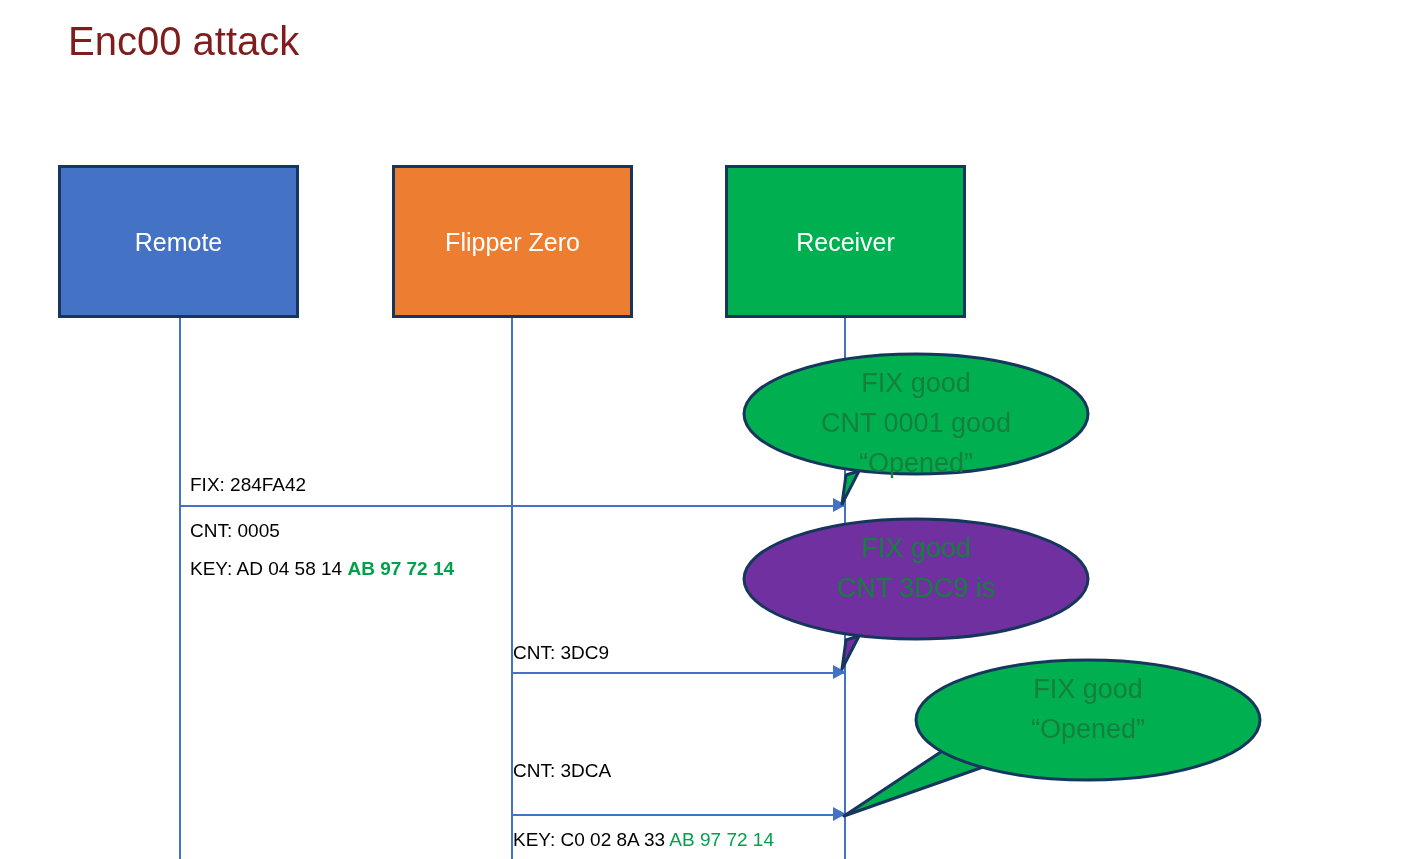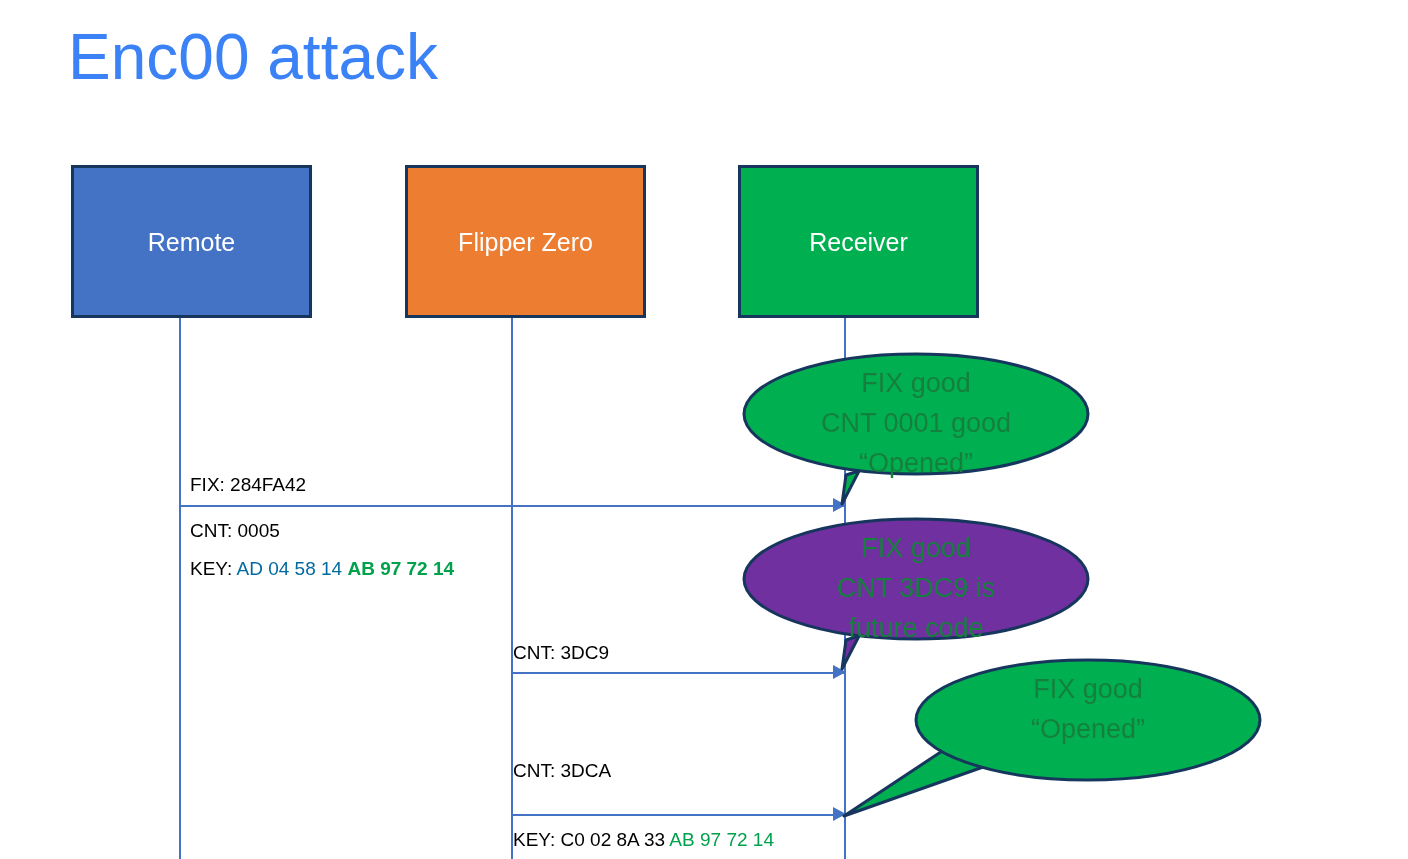--- a/index.html
+++ b/index.html
@@ -13,43 +13,42 @@
     height: 859px;
     background: #ffffff;
     overflow: hidden;
     font-family: "Liberation Sans", sans-serif;
   }
 
   
   #title {
     position: absolute;
     left: 68px;
-    top: 20px;
-    font-size: 64px;
+    top: 4px;
+    font-size: 40px;
     line-height: 74px;
-    color: #3b82f6;
+    color: #7f1d1d;
     font-weight: 400;
     letter-spacing: 0px;
     white-space: nowrap;
   }
 
   
   .actor-box {
     position: absolute;
     box-sizing: border-box;
     border: 3px solid #17365d;
     display: flex;
     align-items: center;
     justify-content: center;
     color: #ffffff;
     font-size: 25px;
     line-height: 30px;
     font-weight: 400;
     text-align: center;
-    margin-left: 13px;
   }
   #actor-remote   { left: 58px;  top: 165px; width: 241px; height: 153px; background: #4472c4; }
   #actor-flipper  { left: 392px; top: 165px; width: 241px; height: 153px; background: #ed7d31; }
   #actor-receiver { left: 725px; top: 165px; width: 241px; height: 153px; background: #00b050; }
 
   
   .lifeline {
     position: absolute;
     width: 2px;
     background: #4472c4;
@@ -80,21 +79,21 @@
   #msg3-head { left: 833px; top: 807px; }
 
   
   .msg-text {
     position: absolute;
     font-size: 19px;
     line-height: 38px;
     color: #000000;
     white-space: nowrap;
   }
-  .msg-text .red   { color: #0369a1; }
+  .msg-text .red   { color: #000000; }
   .msg-text .green { color: #00a14b; }
   .msg-text .green-bold { color: #00a14b; font-weight: bold; }
 
   #msg1-above { left: 190px; top: 466px; }
   #msg1-below { left: 190px; top: 512px; }
   #msg2-above { left: 513px; top: 634px; }
   #msg2-below { left: 513px; top: 679px; }
   #msg3-above { left: 513px; top: 752px; }
   #msg3-below { left: 513px; top: 821px; }
 
@@ -177,21 +176,20 @@
   </div>
 
   <div class="callout" id="callout-2">
     <svg width="348" height="152" viewBox="0 0 348 152">
       <path d="M 104 123 L 100 152 L 117 119 Z" fill="#7030A0" stroke="#17365D" stroke-width="3" stroke-linejoin="round"></path>
       <ellipse cx="174" cy="62" rx="172" ry="60" fill="#7030A0" stroke="#17365D" stroke-width="3"></ellipse>
     </svg>
     <div class="callout-text">
       <div>FIX good</div>
       <div>CNT 3DC9 is</div>
-      <div>future code</div>
     </div>
   </div>
 
   <div class="callout" id="callout-3">
     <svg width="348" height="152" viewBox="0 0 348 152">
       <path d="M 60 72 L -70 158 L 72 108 Z" fill="#00B050" stroke="#17365D" stroke-width="3" stroke-linejoin="round"></path>
       <ellipse cx="174" cy="62" rx="172" ry="60" fill="#00B050" stroke="#17365D" stroke-width="3"></ellipse>
     </svg>
     <div class="callout-text">
       <div>FIX good</div>

